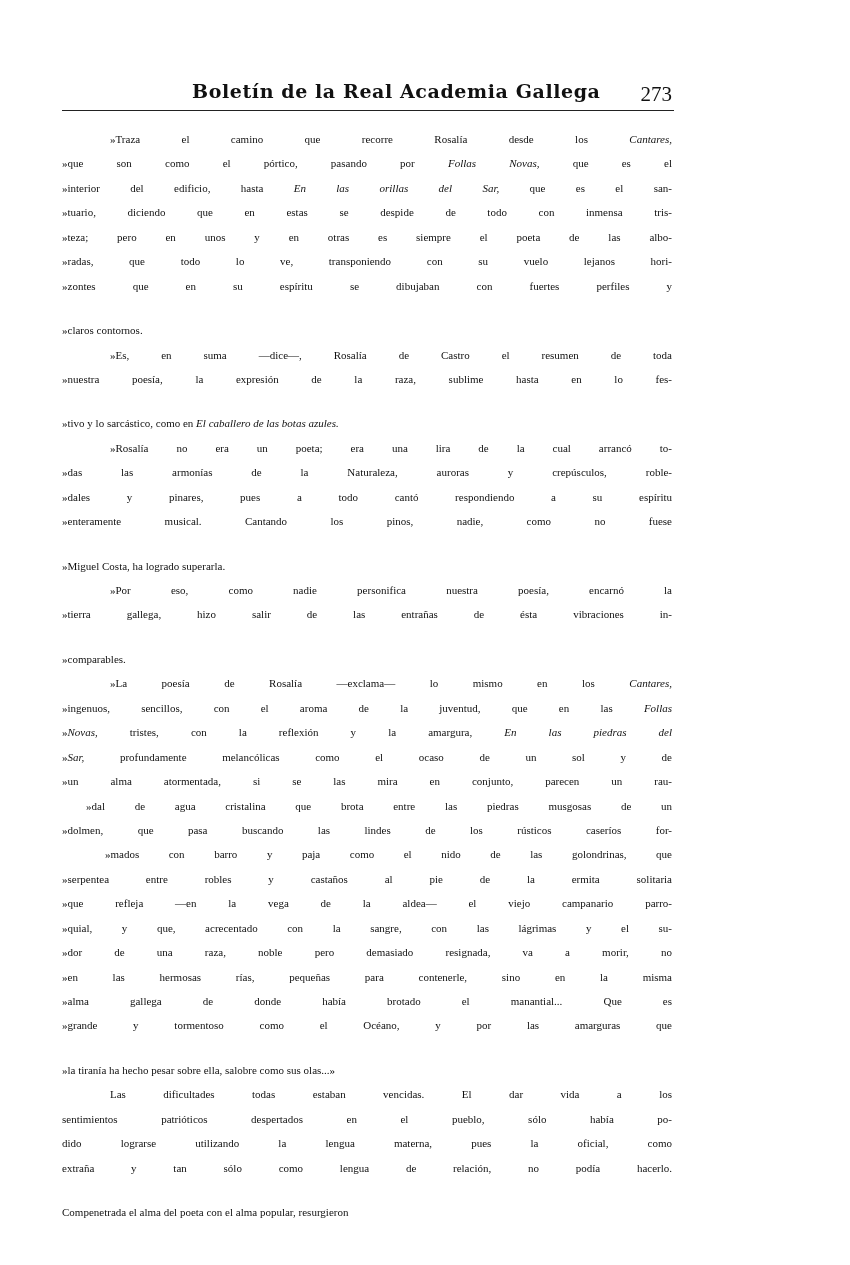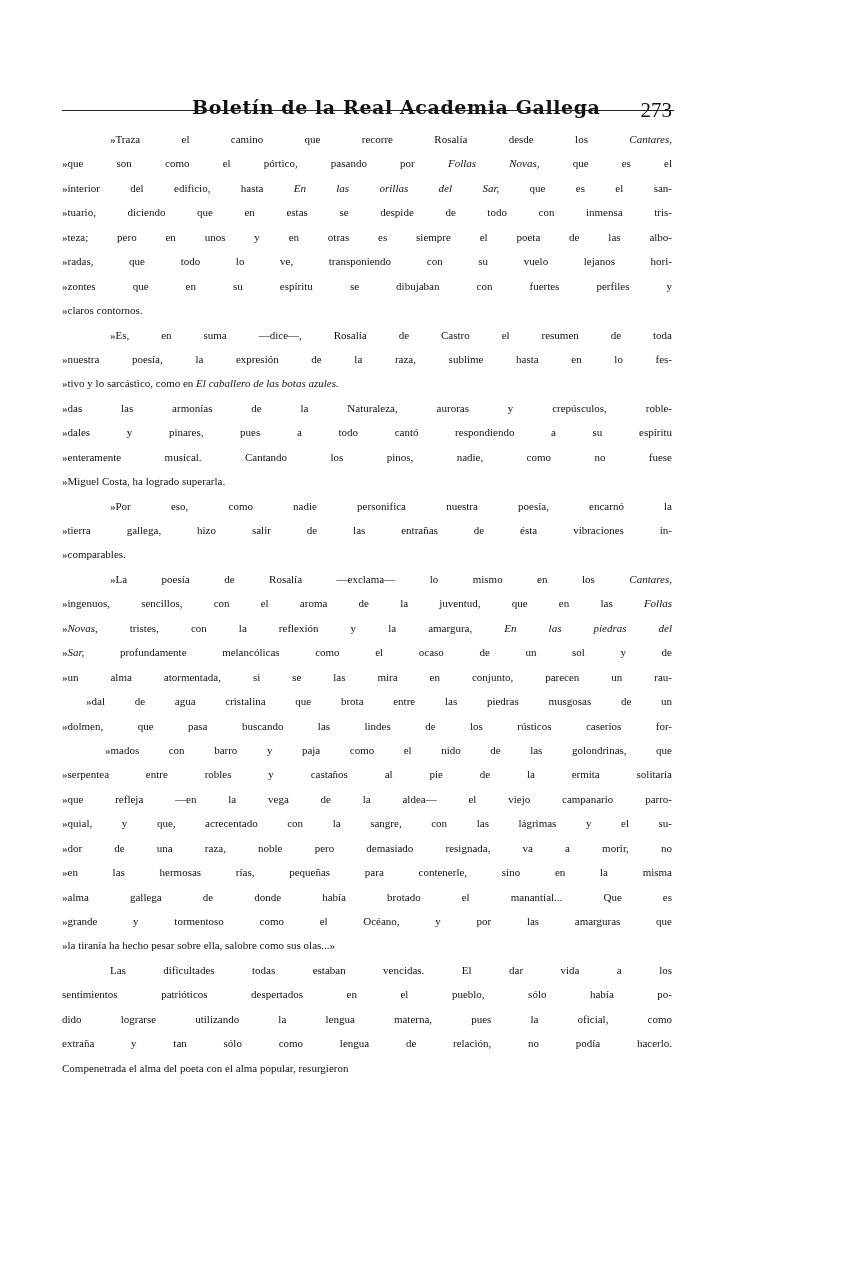--- a/index.html
+++ b/index.html
@@ -1,36 +1,36 @@
 <!DOCTYPE html>
 <html><head>
 <meta charset="utf-8">
 <style>
   html, body { margin: 0; padding: 0; background: #ffffff; }
   body { width: 850px; height: 1265px; position: relative; overflow: hidden; color: #111; }
   .page { position: absolute; left: 0; top: 0; width: 850px; height: 1265px; background: #fff; }
-  .header { position: absolute; left: 62px; top: 78px; width: 610px; height: 30px; margin-top: 16px; }
+  .header { position: absolute; left: 62px; top: 78px; width: 610px; height: 30px; }
   .running-title {
     position: absolute; left: 130px; top: 2px;
     font-family: "DejaVu Serif", serif; font-weight: bold; font-size: 19px;
     letter-spacing: 0.6px; color: #111; white-space: nowrap;
   }
   .page-number {
     position: absolute; right: 0px; top: 4px;
     font-family: "Liberation Serif", serif; font-size: 21px; color: #111;
   }
   .header-rule { position: absolute; left: 62px; top: 110px; width: 612px; height: 0; border-top: 1.5px solid #222; }
   .body { position: absolute; left: 62px; top: 127px; width: 610px; }
   .line {
     display: block; height: 24.45px; line-height: 24.45px;
     font-family: "Liberation Serif", serif; font-size: 11px;
     text-align: justify; text-align-last: justify; white-space: nowrap;
     overflow: visible;
   }
-  .line.last { text-align-last: left; }
+  .line.last { text-align-last: left; margin-top: 20px; }
   .line.indent { padding-left: 48px; }
   .line .it { font-style: italic; }
 </style>
 </head>
 <body>
 
 <div class="page">
   <div class="header">
     <span class="running-title">Boletín de la Real Academia Gallega</span>
     <span class="page-number">273</span>
@@ -46,20 +46,21 @@
         <div class="line" style="white-space: normal;"><span>»radas, que todo lo ve, transponiendo con su vuelo lejanos hori-</span></div>
         <div class="line" style="white-space: normal;"><span>»zontes que en su espíritu se dibujaban con fuertes perfiles y</span></div>
         <div class="line last" style="white-space: normal;"><span>»claros contornos.</span></div>
       </div>
       <div>
         <div class="line indent" style="white-space: normal;"><span>»Es, en suma —dice—, Rosalía de Castro el resumen de toda</span></div>
         <div class="line" style="white-space: normal;"><span>»nuestra poesía, la expresión de la raza, sublime hasta en lo fes-</span></div>
         <div class="line last" style="white-space: normal;"><span>»tivo y lo sarcástico, como en </span><span class="it">El caballero de las botas azules.</span></div>
       </div>
       <div>
+        <div class="line indent" style="white-space: normal;"><span>»Rosalía no era un poeta; era una lira de la cual arrancó to-</span></div>
         <div class="line" style="white-space: normal;"><span>»das las armonías de la Naturaleza, auroras y crepúsculos, roble-</span></div>
         <div class="line" style="white-space: normal;"><span>»dales y pinares, pues a todo cantó respondiendo a su espíritu</span></div>
         <div class="line" style="white-space: normal;"><span>»enteramente musical. Cantando los pinos, nadie, como no fuese</span></div>
         <div class="line last" style="white-space: normal;"><span>»Miguel Costa, ha logrado superarla.</span></div>
       </div>
       <div>
         <div class="line indent" style="white-space: normal;"><span>»Por eso, como nadie personifica nuestra poesía, encarnó la</span></div>
         <div class="line" style="white-space: normal;"><span>»tierra gallega, hizo salir de las entrañas de ésta vibraciones in-</span></div>
         <div class="line last" style="white-space: normal;"><span>»comparables.</span></div>
       </div>

